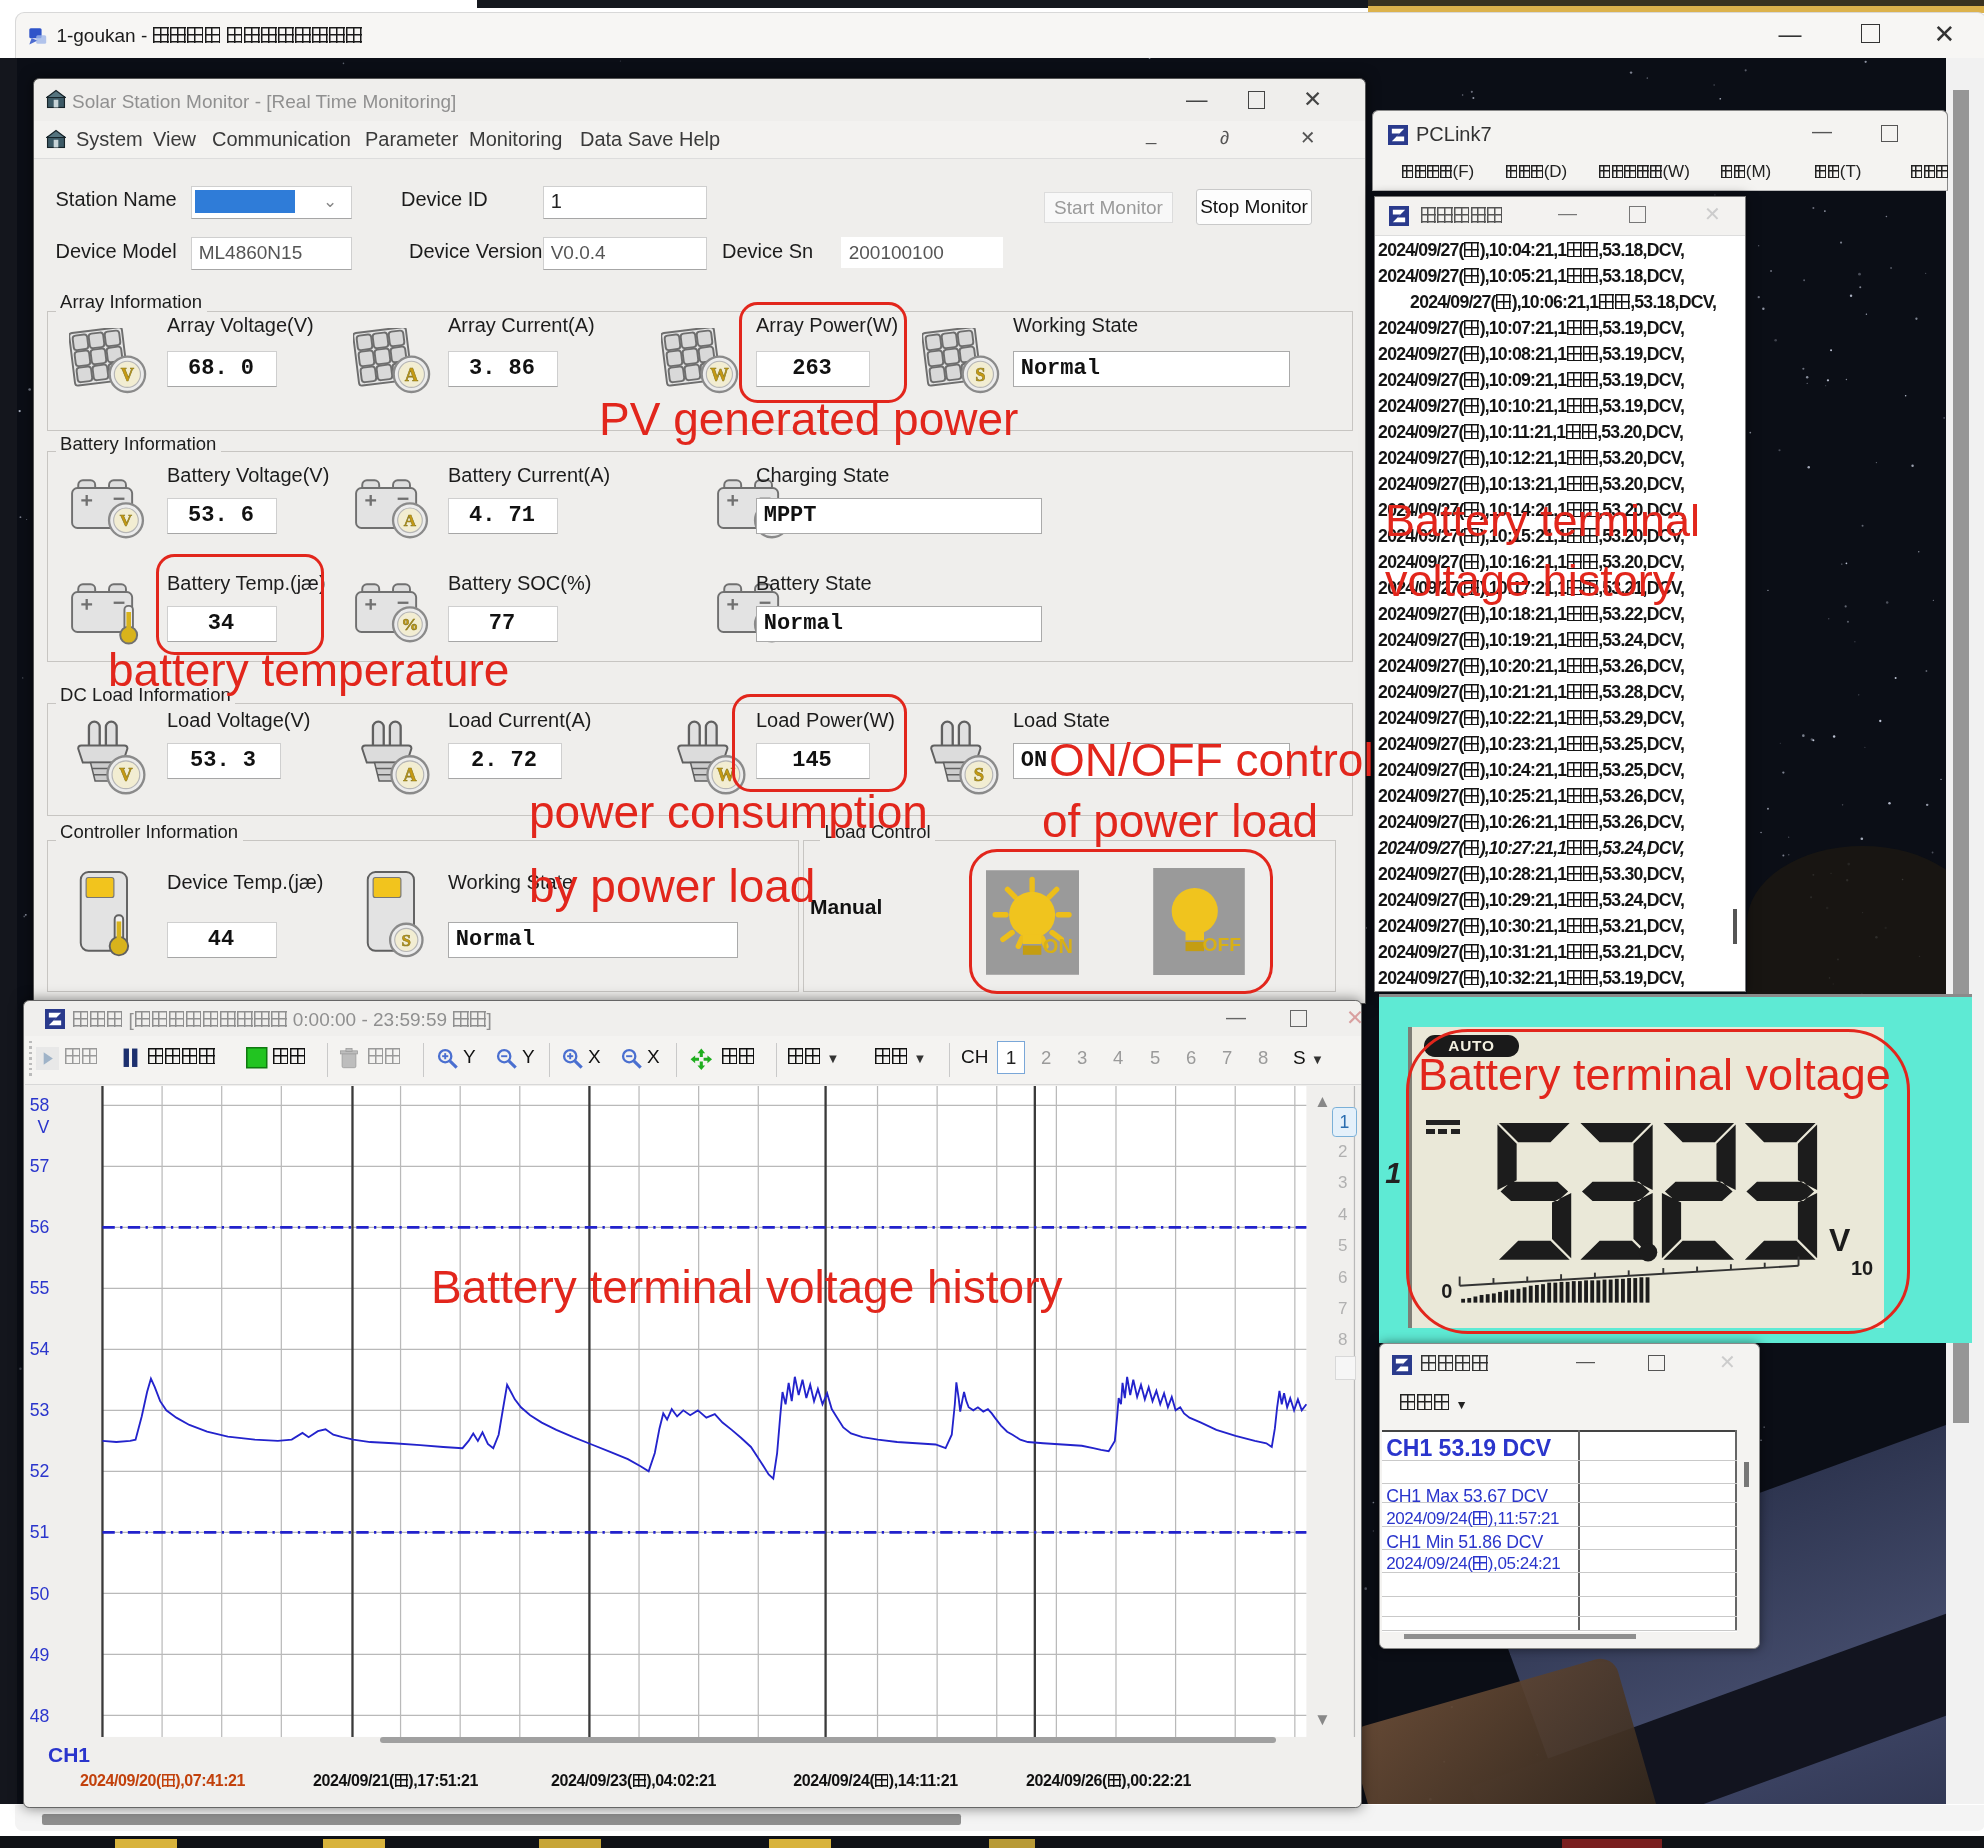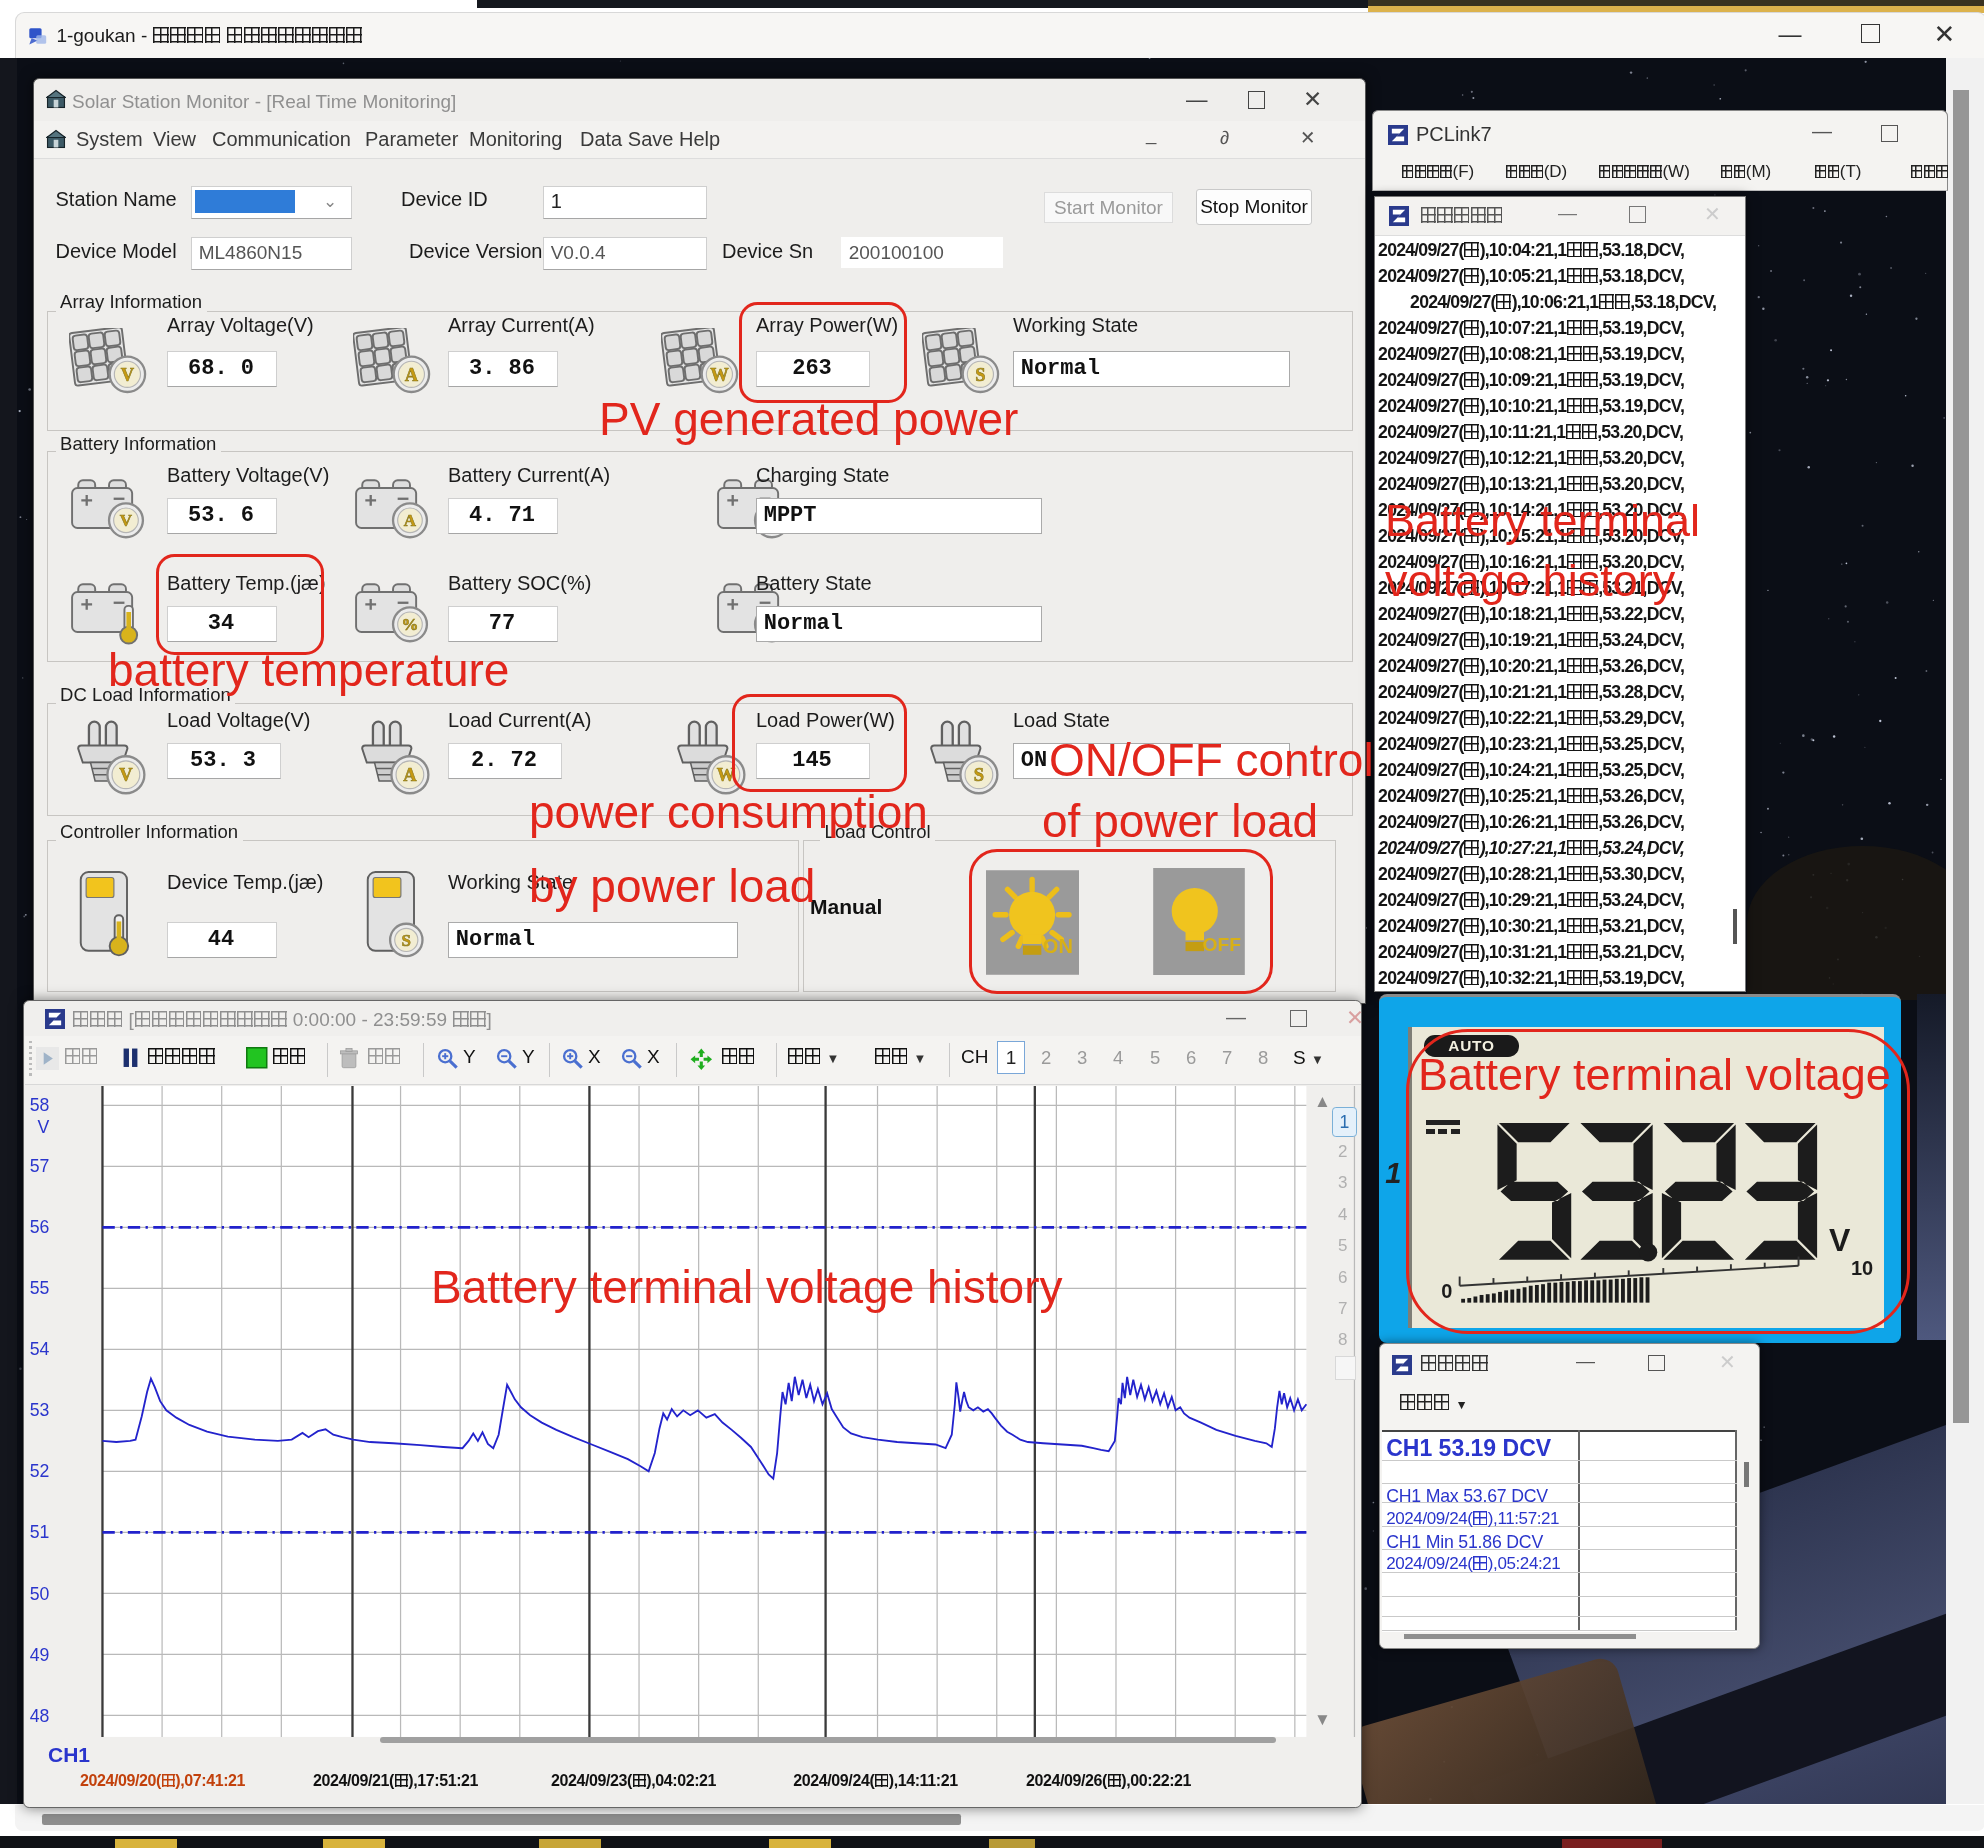--- a/index.html
+++ b/index.html
@@ -1299,21 +1299,21 @@
       <div style="height:26px;white-space:nowrap;">2024/09/27(<i class="k"></i>),10:26:21,1<i class="k"></i><i class="k"></i>,53.26,DCV,</div>
       <div style="height:26px;white-space:nowrap;font-style:italic;">2024/09/27(<i class="k"></i>),10:27:21,1<i class="k"></i><i class="k"></i>,53.24,DCV,</div>
       <div style="height:26px;white-space:nowrap;">2024/09/27(<i class="k"></i>),10:28:21,1<i class="k"></i><i class="k"></i>,53.30,DCV,</div>
       <div style="height:26px;white-space:nowrap;">2024/09/27(<i class="k"></i>),10:29:21,1<i class="k"></i><i class="k"></i>,53.24,DCV,</div>
       <div style="height:26px;white-space:nowrap;">2024/09/27(<i class="k"></i>),10:30:21,1<i class="k"></i><i class="k"></i>,53.21,DCV,</div>
       <div style="height:26px;white-space:nowrap;">2024/09/27(<i class="k"></i>),10:31:21,1<i class="k"></i><i class="k"></i>,53.21,DCV,</div>
       <div style="height:26px;white-space:nowrap;">2024/09/27(<i class="k"></i>),10:32:21,1<i class="k"></i><i class="k"></i>,53.19,DCV,</div>
     </div>
 <div class="a" style="left:358px;top:712px;width:3.8px;height:35px;background:#555;"></div>
 </div>
-<div class="a" style="left:1379px;top:994px;width:522px;height:346px;background:#0ea5e9;border-top:3.1px solid #8a8a8a;border-radius:8px;">
+<div class="a" style="left:1379px;top:994px;width:593px;height:346px;background:#5eead4;border-top:3.1px solid #8a8a8a;">
 <div class="a" style="left:29px;top:30px;width:472px;height:301px;background:#eae8d8;border-left:4.6px solid #7e7e76;"></div>
 <div class="a" style="left:45px;top:38px;width:95px;height:21.5px;background:#1a1a1a;border-radius:10.8px;text-align:center;line-height:21.5px;font-size:15.4px;font-weight:bold;color:#f2f0e0;letter-spacing:0.8px;">AUTO</div>
 <div class="a" style="left:47px;top:123px;width:34px;height:4.6px;background:#222;"></div>
 <div class="a" style="left:47px;top:132px;width:8.5px;height:4.6px;background:#222;"></div>
 <div class="a" style="left:59px;top:132px;width:8.5px;height:4.6px;background:#222;"></div>
 <div class="a" style="left:72px;top:132px;width:8.5px;height:4.6px;background:#222;"></div>
 <div class="a" style="left:6.2px;top:160px;font-size:29px;font-weight:bold;font-style:italic;color:#222;">1</div>
 <svg class="a" style="left:118px;top:123px" width="339" height="146" viewBox="0 0 440 190">
       <path d="M2 4 L94 4 L69 29 L27 29 Z M4 93.0 L17.75 80.5 L78.25 80.5 L92 93.0 L78.25 105.5 L17.75 105.5 Z M2 182 L94 182 L69 157 L27 157 Z M0 6 L25 31 L25 78.5 L0 91.0 Z M96 95.0 L71 107.5 L71 155 L96 180 Z M108 4 L200 4 L175 29 L133 29 Z M110 93.0 L123.75 80.5 L184.25 80.5 L198 93.0 L184.25 105.5 L123.75 105.5 Z M108 182 L200 182 L175 157 L133 157 Z M202 6 L177 31 L177 78.5 L202 91.0 Z M202 95.0 L177 107.5 L177 155 L202 180 Z M216 4 L308 4 L283 29 L241 29 Z M218 93.0 L231.75 80.5 L292.25 80.5 L306 93.0 L292.25 105.5 L231.75 105.5 Z M216 182 L308 182 L283 157 L241 157 Z M310 6 L285 31 L285 78.5 L310 91.0 Z M214 95.0 L239 107.5 L239 155 L214 180 Z M322 4 L414 4 L389 29 L347 29 Z M324 93.0 L337.75 80.5 L398.25 80.5 L412 93.0 L398.25 105.5 L337.75 105.5 Z M322 182 L414 182 L389 157 L347 157 Z M416 6 L391 31 L391 78.5 L416 91.0 Z M416 95.0 L391 107.5 L391 155 L416 180 Z" fill="#1c1c1c"></path>
       <circle cx="196" cy="172" r="12" fill="#1c1c1c"></circle>

